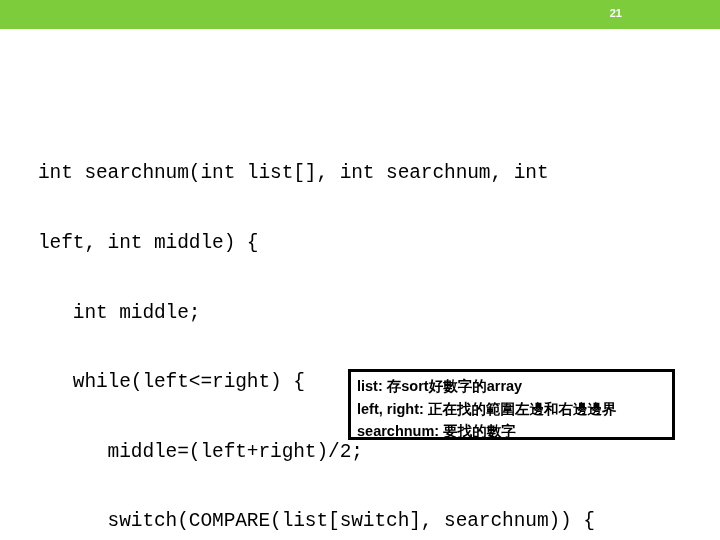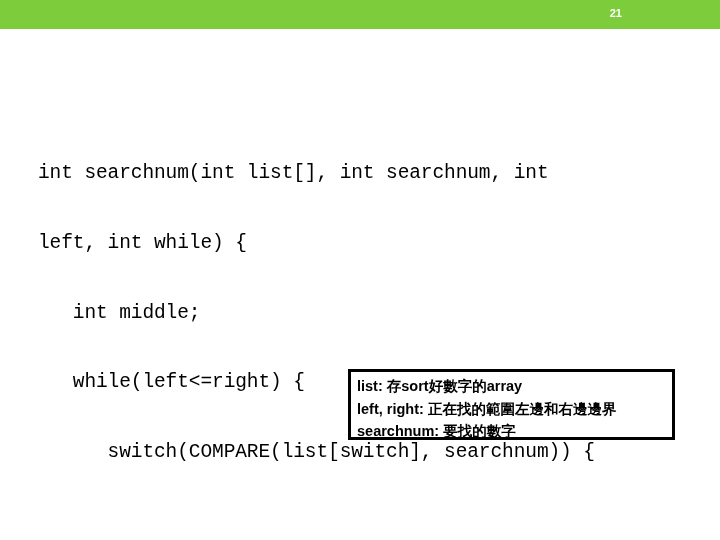--- a/index.html
+++ b/index.html
@@ -82,23 +82,24 @@
 <body>
 
 <div id="slide">
 
   <div id="header-bar">
     <div id="page-number">21</div>
   </div>
 
   <div id="code-block">
     <div class="code-line">int searchnum(int list[], int searchnum, int</div>
-    <div class="code-line">left, int while) {</div>
+    <div class="code-line">left, int middle) {</div>
     <div class="code-line">   int middle;</div>
     <div class="code-line">   while(left&lt;=right) {</div>
+    <div class="code-line">      middle=(left+right)/2;</div>
     <div class="code-line">      switch(COMPARE(list[switch], searchnum)) {</div>
     
     
     
     
     
     
     
   </div>
 

